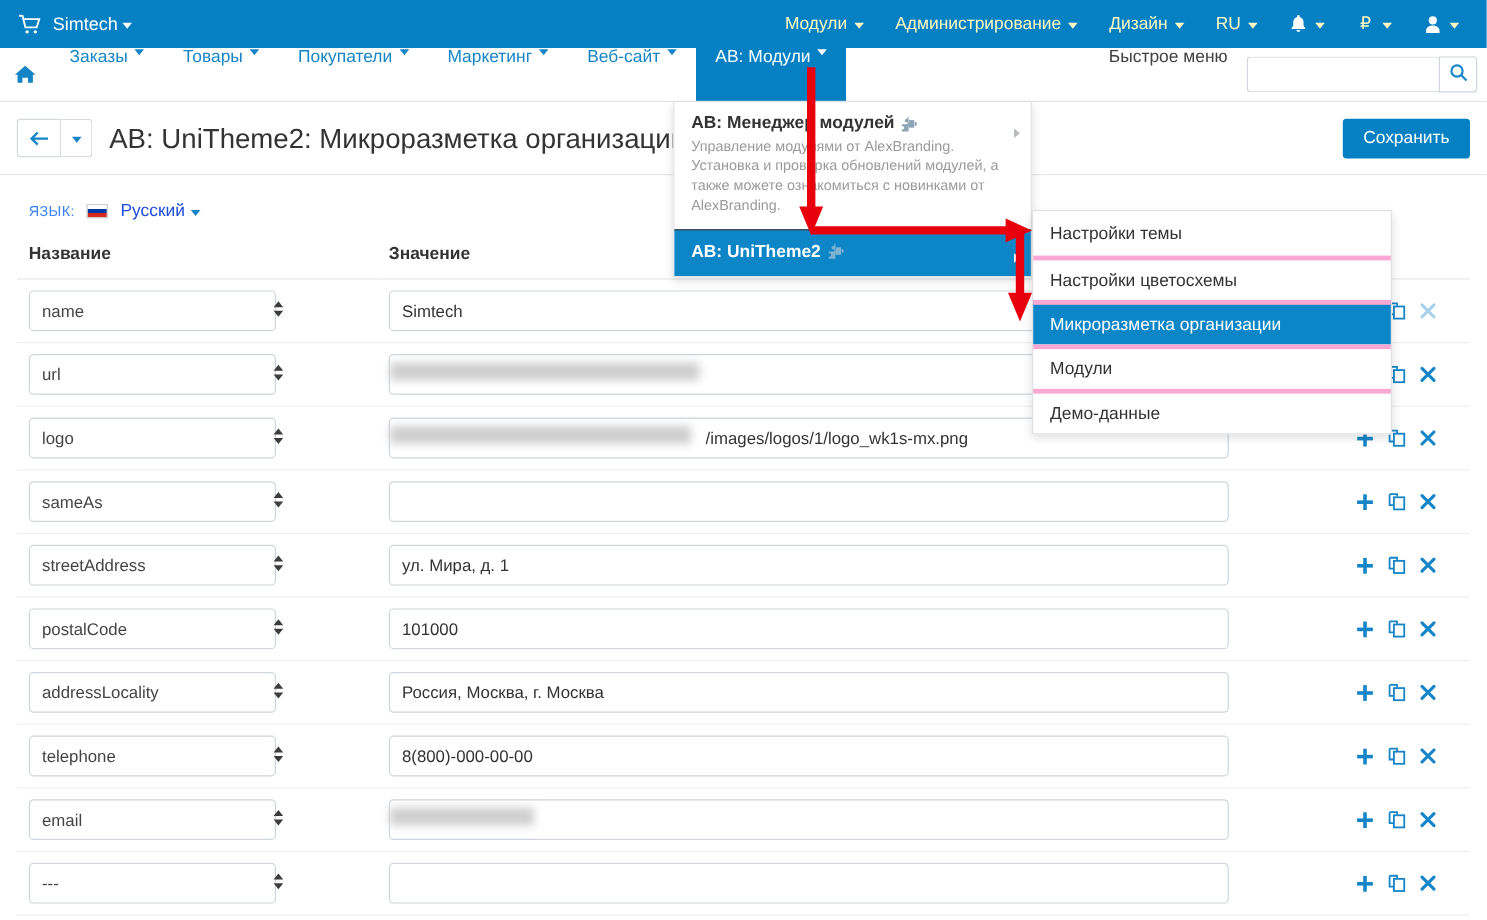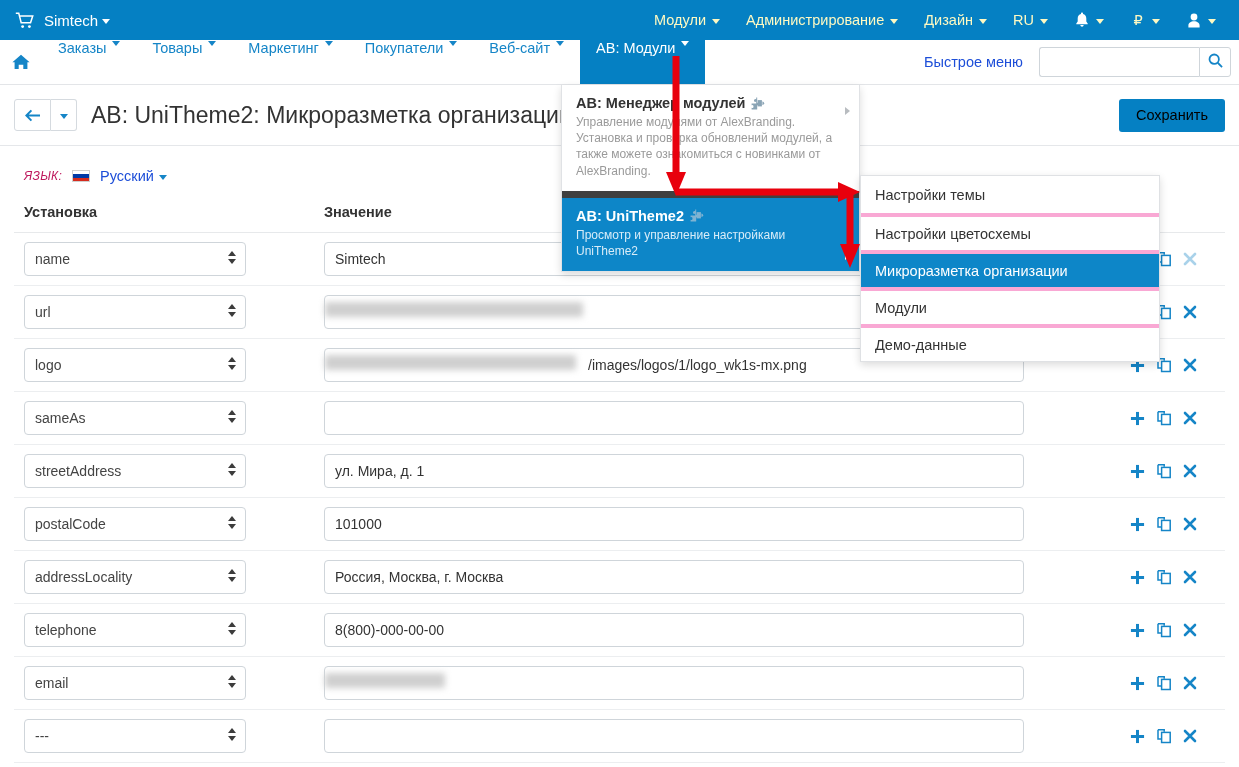--- a/index.html
+++ b/index.html
@@ -76,21 +76,21 @@
     display:flex; align-items:flex-start; gap:6px;
     padding: 0 16px;
     color:#1585c7; font-size:14.5px; cursor:pointer;
     white-space:nowrap;
   }
   .mainnav-item.active {
     background:#0580c3; color:#fff;
   }
   .mainnav .spacer { flex:1; }
   .quick-menu {
-    display:flex;align-items:center; color:#1d4ed8;
+    display:flex;align-items:flex-start; color:#404040;
     font-size:14.5px; padding: 0 16px; cursor:pointer;
   }
   .search-wrap {
     display:flex; align-items:center; margin-right: 8px;
   }
   .search-input {
     width: 160px; height: 30px;
     border: 1px solid #cfd5da; border-right:none;
     border-radius: 3px 0 0 3px;
     padding: 0 8px; font-size: 13px; outline: none;
@@ -113,21 +113,21 @@
     background:#fff;
     border: 1px solid #e0e2e5;
     border-top: none;
     box-shadow: 0 3px 8px rgba(0,0,0,.14);
     z-index: 60;
   }
   .ab-dd-item {
     padding: 10px 14px 12px 14px;
     cursor:pointer; position:relative;
   }
-  .ab-dd-item + .ab-dd-item { border-top: 7px solid #404040; }
+  .ab-dd-item + .ab-dd-item { border-top: 1px solid #404040; }
   .ab-dd-title {
     font-size: 14.5px; font-weight: bold; color:#333;
     display:flex; align-items:center; gap:6px;
   }
   .ab-dd-desc {
     font-size: 12px; color:#9a9a9a; line-height: 1.35; margin-top:3px;
     max-width: 268px;
   }
   .ab-dd-item.selected { background:#0d86c8; }
   .ab-dd-item.selected .ab-dd-title { color:#fff; }
@@ -182,38 +182,37 @@
     color:#1585c7; cursor:pointer;
   }
   .back-btn { width: 37px; border-radius: 3px 0 0 3px; }
   .back-caret { width: 26px; border-left:none; border-radius: 0 3px 3px 0;}
   .page-title {
     font-size: 23px; font-weight: 400; color:#333;
     white-space: nowrap;
   }
   .titlebar .spacer { flex:1; }
   .save-btn {
-    background:#0580c3; color:#000000;
+    background:#0580c3; color:#ffffff;
     border:none; border-radius: 3px;
     height: 33px; padding: 0 17px;
     font-size: 14.5px; cursor:pointer;
     font-family: inherit;
   }
 
   
   .content { padding: 0 14px; background:#fff; }
   .lang-row {
     display:flex; align-items:center;
     padding: 22px 10px 16px 10px;
     gap: 10px;
   }
   .lang-label {
-    font-size: 12px; color:#be185d; text-transform: uppercase;
+    font-size: 12px; color:#3b82f6; text-transform: uppercase;
     letter-spacing:.3px;
-    font-style:italic;
   }
   .flag {
     width: 18px; height: 12px; display:inline-block;
     border:1px solid #cfcfcf;
     background: linear-gradient(to bottom, #ffffff 0 33.3%, #0039a6 33.3% 66.6%, #d52b1e 66.6% 100%);
   }
   .lang-name { color:#1d4ed8; font-size:14.5px; cursor:pointer; display:flex; align-items:center; gap:5px;}
 
   table.props { width: 100%; border-collapse: collapse; }
   table.props th {
@@ -225,21 +224,21 @@
   table.props th.col-actions { width: 105px; }
   table.props td {
     padding: 9px 10px;
     border-bottom: 1px solid #eceef0;
     vertical-align: middle;
   }
   .sel {
     position: relative; width: 222px;
   }
   select.prop-select {
-    width: 222px; height: 34px;
+    width: 206px; height: 34px;
     border: 1px solid #cfd5da; border-radius: 4px;
     background: #fff; padding: 0 28px 0 10px;
     font-size: 14px; color:#444; font-family: inherit;
     -webkit-appearance: none; -moz-appearance: none; appearance:none;
     cursor:pointer; outline:none;
   }
   .sel .spin {
     position:absolute; right: 10px; top: 9px;
     pointer-events:none; color:#444;
     display:flex; flex-direction:column; gap:3px; align-items:center;
@@ -344,25 +343,25 @@
   </div>
   <div class="mainnav-item">
     <span>Заказы</span>
     <span class="caret"></span>
   </div>
   <div class="mainnav-item">
     <span>Товары</span>
     <span class="caret"></span>
   </div>
   <div class="mainnav-item">
+    <span>Покупатели</span>
+    <span class="caret"></span>
+  </div>
+  <div class="mainnav-item">
     <span>Маркетинг</span>
-    <span class="caret"></span>
-  </div>
-  <div class="mainnav-item">
-    <span>Покупатели</span>
     <span class="caret"></span>
   </div>
   <div class="mainnav-item">
     <span>Веб-сайт</span>
     <span class="caret"></span>
   </div>
   <div class="mainnav-item active">
     <span>AB: Модули</span>
     <span class="caret"></span>
   </div>
@@ -407,21 +406,21 @@
     <span class="flag"></span>
     <span class="lang-name">
       <span>Русский</span>
       <span class="caret" style="border-top-color:#1585c7"></span>
     </span>
   </div>
 
   <table class="props">
     <thead>
       <tr>
-        <th class="col-name">Установка</th>
+        <th class="col-name">Название</th>
         <th>Значение</th>
         <th class="col-actions"></th>
       </tr>
     </thead>
     <tbody id="rows-body">
         <tr>
           <td>
             <div class="sel"><select class="prop-select"><option>name</option></select><span class="spin">
                 <i class="up"></i>
                 <i class="down"></i>
@@ -767,21 +766,20 @@
     <div class="ab-dd-title">
       <span>AB: UniTheme2</span>
       <span class="puzzle">
         <svg width="15" height="13" viewBox="0 0 15 13" fill="#7fb3d2">
           <path d="M5.2 0.4v1.9a1.4 1.4 0 1 0 0 2.3v1.9H0.6v1.7a1.4 1.4 0 1 1 0 2.6v1.8h5.6V8.1a1.35 1.35 0 1 0 0-2.2V0.4z"></path>
           <rect x="6.6" y="3.1" width="4.3" height="6.3"></rect>
           <path d="M11.4 4.5a1.3 1.3 0 1 1 0 3.5z"></path>
         </svg>
       </span>
     </div>
-    <div class="ab-dd-desc">Просмотр и управление настройками UniTheme2</div>
     <span class="submenu-arrow"></span>
   </div>
 </div>
 
 <div class="ab-submenu">
   <div class="sub-item">
     <span>Настройки темы</span>
   </div>
   <div class="sub-item">
     <span>Настройки цветосхемы</span>

